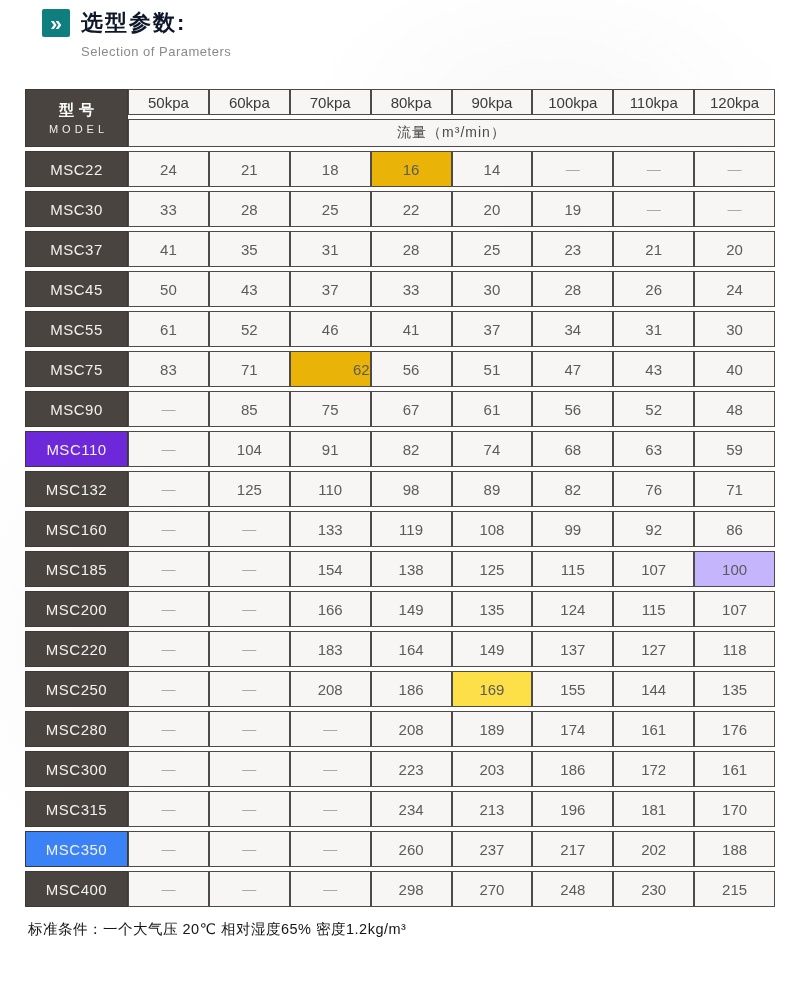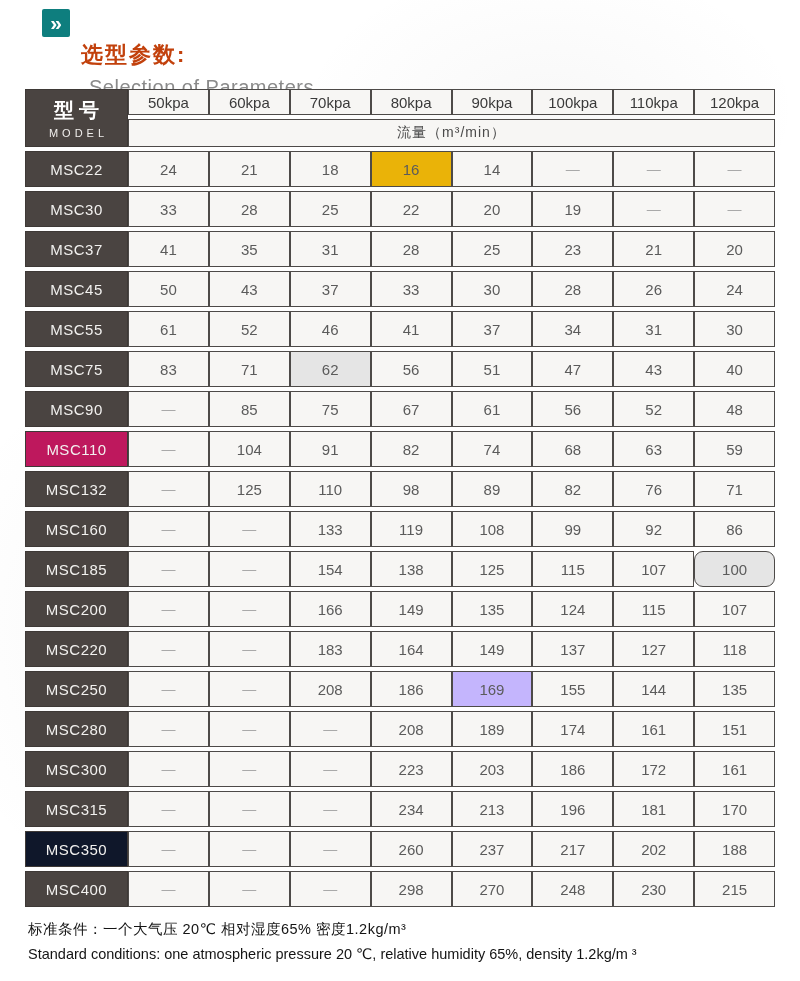--- a/index.html
+++ b/index.html
@@ -23,34 +23,34 @@
 
   
   .titlebar { position:absolute; top:9px; left:42px; display:flex; align-items:flex-start; gap:11px; }
   .chev-box {
     width:28px; height:28px; border-radius:2px;
     display:flex; align-items:center; justify-content:center;
     color:#ffffff; font-size:21px; font-weight:bold; line-height:1;
     padding-bottom:2px;
   }
   .title-cn { font-size:22px; font-weight:bold; letter-spacing:2px; line-height:28px; }
-  .title-en { font-size:20px; margin-top:7px; letter-spacing:0.5px;margin-left:8px; }
+  .title-en { font-size:13px; margin-top:7px; letter-spacing:0.5px; }
 
   
   table {
     position:absolute; top:85px; left:25px; width:750px;
     border-collapse:separate; border-spacing:0 4px; table-layout:fixed;
   }
   th, td { border:1px solid #4d4a48; text-align:center; vertical-align:middle; }
   col.model-col { width:103px; }
 
   .model-head {
     color:#ffffff; font-weight:normal;
   }
-  .model-head-cn { font-size:20px; font-weight:bold; letter-spacing:5px; padding-left:5px; }
+  .model-head-cn { font-size:15px; font-weight:bold; letter-spacing:5px; padding-left:5px; }
   .model-head-en { font-size:11px; letter-spacing:4px; margin-top:3px; padding-left:4px; color:#f0eeec; }
 
   .kpa-th { height:26px; font-size:15px; font-weight:normal; color:#3a3a3a; }
   .flow-th { height:28px; font-size:14px; font-weight:normal; color:#4a4a4a; letter-spacing:1px; }
 
   .model-td { height:36px; font-size:15px; font-weight:normal; color:#f2f1ef; letter-spacing:0.5px; }
   .value-td { height:36px; font-size:15px; color:#5b5b5b; }
   .value-td.dash { color:#a9a9a9; font-size:14px; }
 
   
@@ -60,21 +60,21 @@
 </style>
 </head>
 <body>
 
 <div class="bg-smudge1"></div>
 <div class="bg-smudge2"></div>
 
 <div class="titlebar">
   <span class="chev-box" style="background: rgb(14, 126, 126);">»</span>
   <div>
-    <div class="title-cn" style="color: #c2410c; margin-top: 32px;">选型参数:</div>
+    <div class="title-cn" style="color: #0f172a;">选型参数:</div>
     <div class="title-en" style="color: rgb(138, 138, 138);">Selection of Parameters</div>
   </div>
 </div>
 
 <table>
   <colgroup>
     <col class="model-col">
     <col>
       <col>
       <col>
@@ -158,40 +158,40 @@
         <td class="value-td" style="background: rgb(247, 246, 244);">41</td>
         <td class="value-td" style="background: rgb(247, 246, 244);">37</td>
         <td class="value-td" style="background: rgb(247, 246, 244);">34</td>
         <td class="value-td" style="background: rgb(247, 246, 244);">31</td>
         <td class="value-td" style="background: rgb(247, 246, 244);">30</td>
       </tr>
       <tr>
         <th class="model-td" style="background: rgb(74, 68, 65); border-color: rgb(62, 57, 54);">MSC75</th>
         <td class="value-td" style="background: rgb(247, 246, 244);">83</td>
         <td class="value-td" style="background: rgb(247, 246, 244);">71</td>
-        <td class="value-td" style="background: #e5e5e5;">62</td>
+        <td class="value-td" style="background: #eab308; text-align: right;">62</td>
         <td class="value-td" style="background: rgb(247, 246, 244);">56</td>
         <td class="value-td" style="background: rgb(247, 246, 244);">51</td>
         <td class="value-td" style="background: rgb(247, 246, 244);">47</td>
         <td class="value-td" style="background: rgb(247, 246, 244);">43</td>
         <td class="value-td" style="background: rgb(247, 246, 244);">40</td>
       </tr>
       <tr>
         <th class="model-td" style="background: rgb(74, 68, 65); border-color: rgb(62, 57, 54);">MSC90</th>
         <td class="value-td dash" style="background: rgb(247, 246, 244);">—</td>
         <td class="value-td" style="background: rgb(247, 246, 244);">85</td>
         <td class="value-td" style="background: rgb(247, 246, 244);">75</td>
         <td class="value-td" style="background: rgb(247, 246, 244);">67</td>
         <td class="value-td" style="background: rgb(247, 246, 244);">61</td>
         <td class="value-td" style="background: rgb(247, 246, 244);">56</td>
         <td class="value-td" style="background: rgb(247, 246, 244);">52</td>
         <td class="value-td" style="background: rgb(247, 246, 244);">48</td>
       </tr>
       <tr>
-        <th class="model-td" style="background: #be185d; border-color: rgb(62, 57, 54);">MSC110</th>
+        <th class="model-td" style="background: #6d28d9; border-color: rgb(62, 57, 54);">MSC110</th>
         <td class="value-td dash" style="background: rgb(247, 246, 244);">—</td>
         <td class="value-td" style="background: rgb(247, 246, 244);">104</td>
         <td class="value-td" style="background: rgb(247, 246, 244);">91</td>
         <td class="value-td" style="background: rgb(247, 246, 244);">82</td>
         <td class="value-td" style="background: rgb(247, 246, 244);">74</td>
         <td class="value-td" style="background: rgb(247, 246, 244);">68</td>
         <td class="value-td" style="background: rgb(247, 246, 244);">63</td>
         <td class="value-td" style="background: rgb(247, 246, 244); margin-left: 32px;">59</td>
       </tr>
       <tr>
@@ -218,21 +218,21 @@
       </tr>
       <tr>
         <th class="model-td" style="background: rgb(74, 68, 65); border-color: rgb(62, 57, 54);">MSC185</th>
         <td class="value-td dash" style="background: rgb(247, 246, 244);">—</td>
         <td class="value-td dash" style="background: rgb(247, 246, 244);">—</td>
         <td class="value-td" style="background: rgb(247, 246, 244);">154</td>
         <td class="value-td" style="background: rgb(247, 246, 244);">138</td>
         <td class="value-td" style="background: rgb(247, 246, 244);">125</td>
         <td class="value-td" style="background: rgb(247, 246, 244);">115</td>
         <td class="value-td" style="background: rgb(247, 246, 244);">107</td>
-        <td class="value-td" style="background: #e5e5e5; border-radius: 9px;">100</td>
+        <td class="value-td" style="background: #c4b5fd;">100</td>
       </tr>
       <tr>
         <th class="model-td" style="background: rgb(74, 68, 65); border-color: rgb(62, 57, 54);">MSC200</th>
         <td class="value-td dash" style="background: rgb(247, 246, 244);">—</td>
         <td class="value-td dash" style="background: rgb(247, 246, 244);">—</td>
         <td class="value-td" style="background: rgb(247, 246, 244);">166</td>
         <td class="value-td" style="background: rgb(247, 246, 244);">149</td>
         <td class="value-td" style="background: rgb(247, 246, 244);">135</td>
         <td class="value-td" style="background: rgb(247, 246, 244);">124</td>
         <td class="value-td" style="background: rgb(247, 246, 244);">115</td>
@@ -248,35 +248,35 @@
         <td class="value-td" style="background: rgb(247, 246, 244);">137</td>
         <td class="value-td" style="background: rgb(247, 246, 244);">127</td>
         <td class="value-td" style="background: rgb(247, 246, 244);">118</td>
       </tr>
       <tr>
         <th class="model-td" style="background: rgb(74, 68, 65); border-color: rgb(62, 57, 54);">MSC250</th>
         <td class="value-td dash" style="background: rgb(247, 246, 244);">—</td>
         <td class="value-td dash" style="background: rgb(247, 246, 244);">—</td>
         <td class="value-td" style="background: rgb(247, 246, 244);">208</td>
         <td class="value-td" style="background: rgb(247, 246, 244);">186</td>
-        <td class="value-td" style="background: #c4b5fd;">169</td>
+        <td class="value-td" style="background: #fde047;">169</td>
         <td class="value-td" style="background: rgb(247, 246, 244);">155</td>
         <td class="value-td" style="background: rgb(247, 246, 244);">144</td>
         <td class="value-td" style="background: rgb(247, 246, 244);">135</td>
       </tr>
       <tr>
         <th class="model-td" style="background: rgb(74, 68, 65); border-color: rgb(62, 57, 54);">MSC280</th>
         <td class="value-td dash" style="background: rgb(247, 246, 244);">—</td>
         <td class="value-td dash" style="background: rgb(247, 246, 244);">—</td>
         <td class="value-td dash" style="background: rgb(247, 246, 244);">—</td>
         <td class="value-td" style="background: rgb(247, 246, 244);">208</td>
         <td class="value-td" style="background: rgb(247, 246, 244);">189</td>
         <td class="value-td" style="background: rgb(247, 246, 244);">174</td>
         <td class="value-td" style="background: rgb(247, 246, 244);">161</td>
-        <td class="value-td" style="background: rgb(247, 246, 244);">151</td>
+        <td class="value-td" style="background: rgb(247, 246, 244);">176</td>
       </tr>
       <tr>
         <th class="model-td" style="background: rgb(74, 68, 65); border-color: rgb(62, 57, 54);">MSC300</th>
         <td class="value-td dash" style="background: rgb(247, 246, 244);">—</td>
         <td class="value-td dash" style="background: rgb(247, 246, 244);">—</td>
         <td class="value-td dash" style="background: rgb(247, 246, 244);">—</td>
         <td class="value-td" style="background: rgb(247, 246, 244);">223</td>
         <td class="value-td" style="background: rgb(247, 246, 244);">203</td>
         <td class="value-td" style="background: rgb(247, 246, 244);">186</td>
         <td class="value-td" style="background: rgb(247, 246, 244);">172</td>
@@ -287,21 +287,21 @@
         <td class="value-td dash" style="background: rgb(247, 246, 244);">—</td>
         <td class="value-td dash" style="background: rgb(247, 246, 244);">—</td>
         <td class="value-td dash" style="background: rgb(247, 246, 244);">—</td>
         <td class="value-td" style="background: rgb(247, 246, 244);">234</td>
         <td class="value-td" style="background: rgb(247, 246, 244);">213</td>
         <td class="value-td" style="background: rgb(247, 246, 244);">196</td>
         <td class="value-td" style="background: rgb(247, 246, 244);">181</td>
         <td class="value-td" style="background: rgb(247, 246, 244);">170</td>
       </tr>
       <tr>
-        <th class="model-td" style="background: #0f172a; border-color: rgb(62, 57, 54);">MSC350</th>
+        <th class="model-td" style="background: #3b82f6; border-color: rgb(62, 57, 54);">MSC350</th>
         <td class="value-td dash" style="background: rgb(247, 246, 244);">—</td>
         <td class="value-td dash" style="background: rgb(247, 246, 244);">—</td>
         <td class="value-td dash" style="background: rgb(247, 246, 244);">—</td>
         <td class="value-td" style="background: rgb(247, 246, 244);">260</td>
         <td class="value-td" style="background: rgb(247, 246, 244);">237</td>
         <td class="value-td" style="background: rgb(247, 246, 244);">217</td>
         <td class="value-td" style="background: rgb(247, 246, 244); margin-top: 32px;">202</td>
         <td class="value-td" style="background: rgb(247, 246, 244);">188</td>
       </tr>
       <tr>
@@ -313,14 +313,13 @@
         <td class="value-td" style="background: rgb(247, 246, 244);">270</td>
         <td class="value-td" style="background: rgb(247, 246, 244);">248</td>
         <td class="value-td" style="background: rgb(247, 246, 244);">230</td>
         <td class="value-td" style="background: rgb(247, 246, 244);">215</td>
       </tr>
     </tbody>
 </table>
 
 <div class="footer">
   <div class="footer-cn">标准条件：一个大气压  20℃ 相对湿度65% 密度1.2kg/m³</div>
-  <div class="footer-en">Standard conditions: one atmospheric pressure 20 ℃, relative humidity 65%, density 1.2kg/m ³</div>
 </div>
 
 </body></html>

